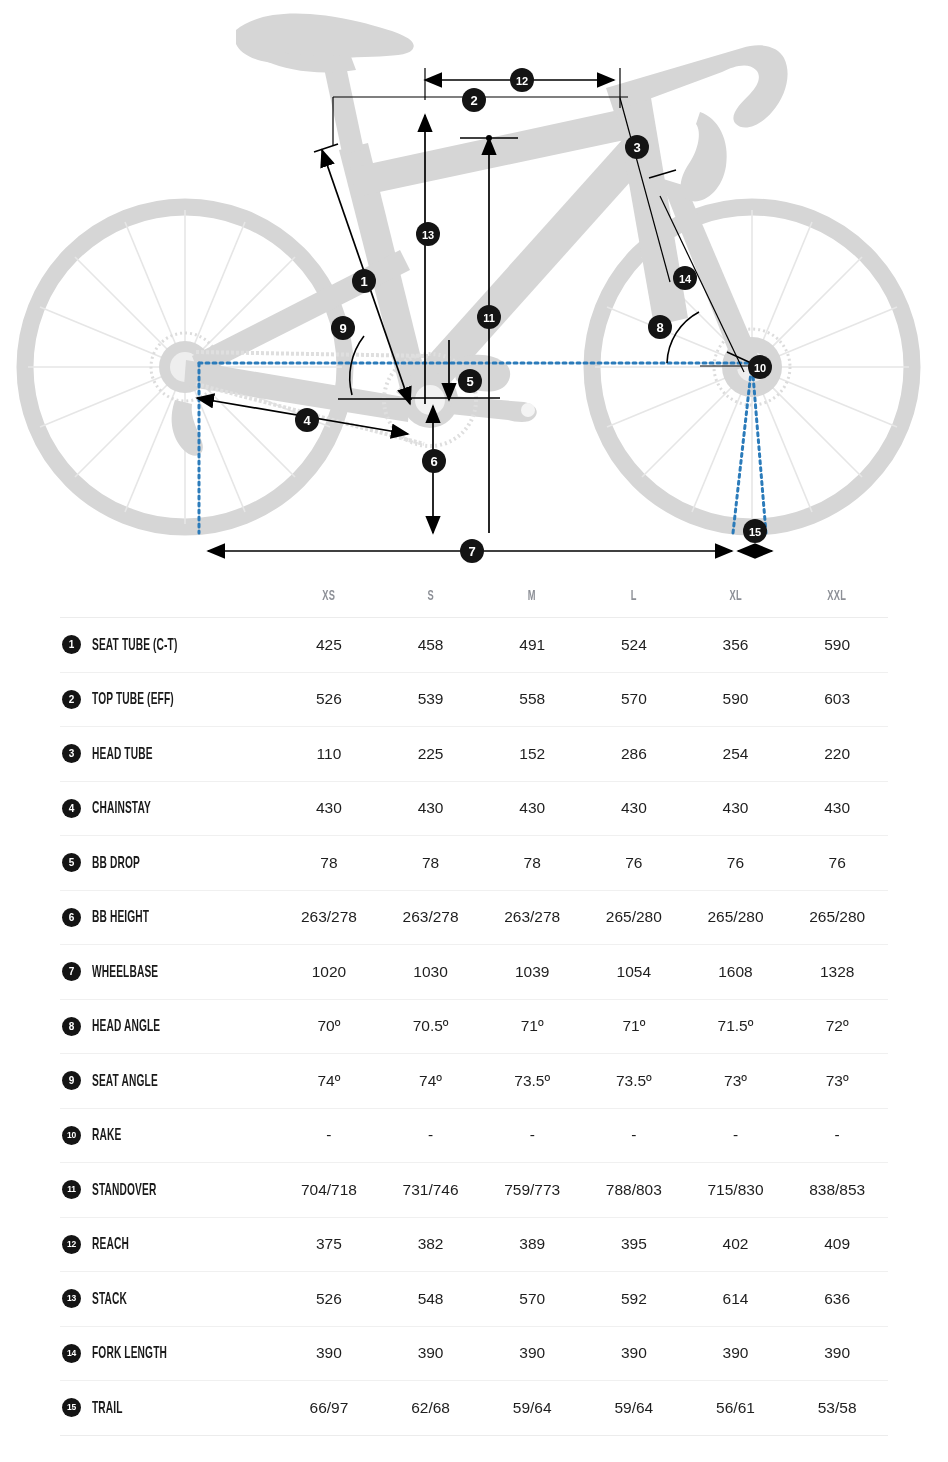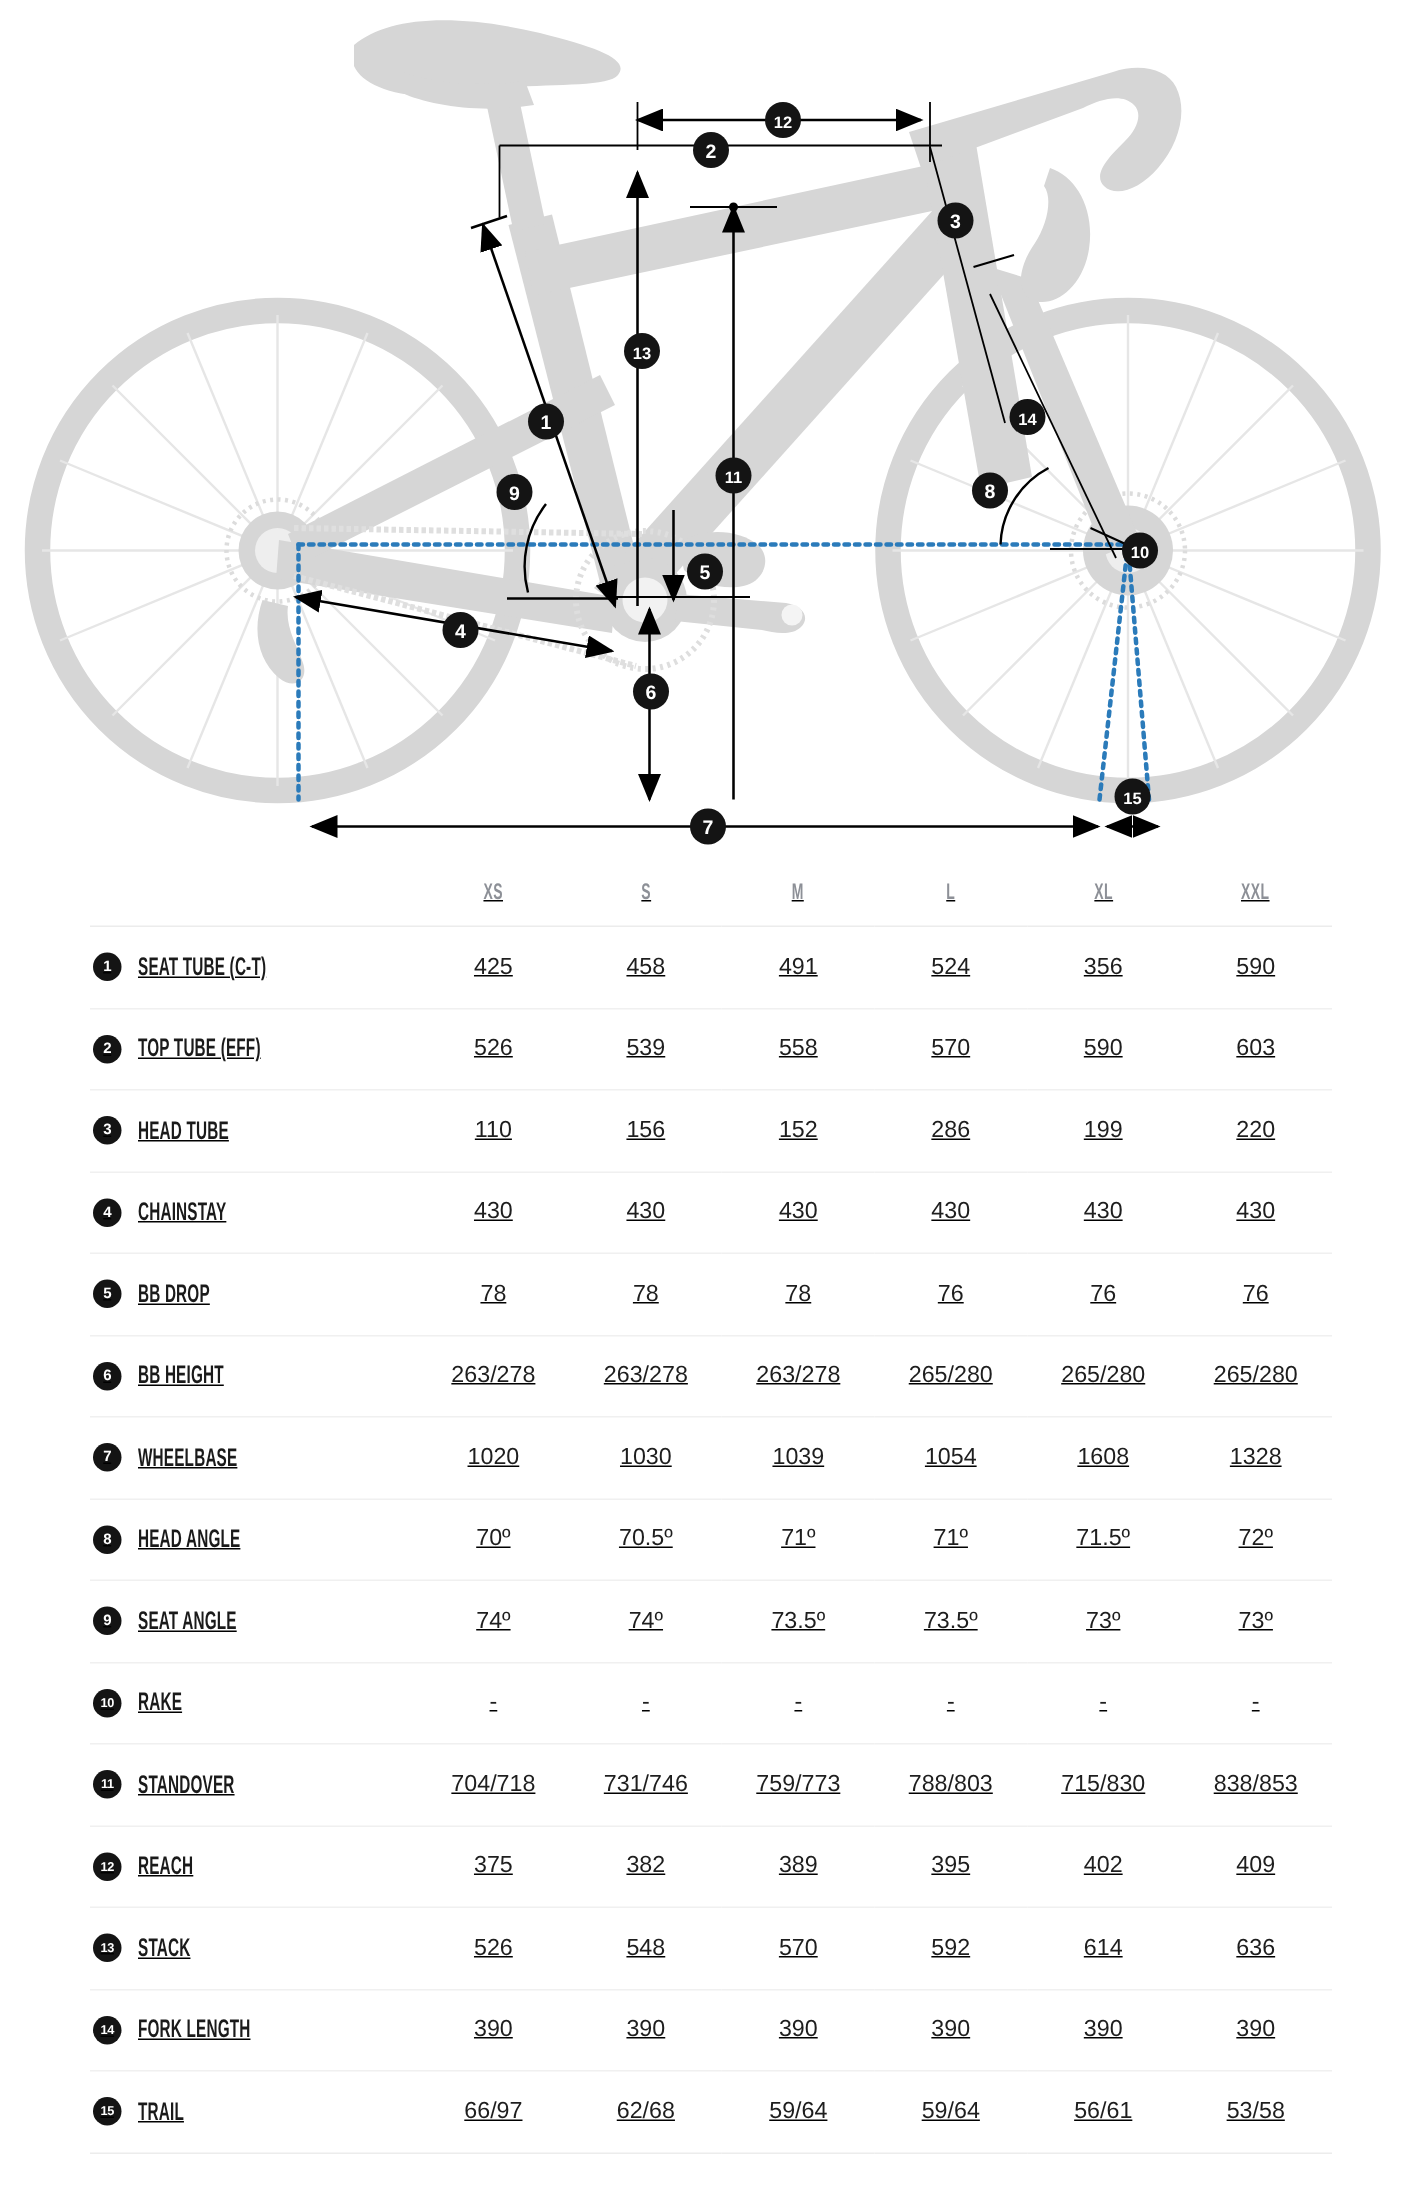--- a/index.html
+++ b/index.html
@@ -24,21 +24,20 @@
     height: 575px;
   }
   #diagram svg { display: block; }
 
   
   #geo-table {
     position: absolute;
     left: 60px;
     top: 578px;
     width: 828px;
-    text-decoration: underline;
   }
   table.geo {
     width: 828px;
     border-collapse: collapse;
     table-layout: fixed;
   }
   table.geo col.c-label { width: 218px; }
   table.geo col.c-size  { width: 101.6px; }
 
   table.geo thead th {
@@ -376,24 +375,24 @@
             <td class="val-cell">603</td>
           </tr>
           <tr>
             <td class="label-cell">
               <div class="label-wrap">
                 <span class="num-badge">3</span>
                 <span class="row-label">HEAD TUBE</span>
               </div>
             </td>
             <td class="val-cell">110</td>
-            <td class="val-cell">156</td>
+            <td class="val-cell">225</td>
             <td class="val-cell">152</td>
             <td class="val-cell">286</td>
-            <td class="val-cell">199</td>
+            <td class="val-cell">254</td>
             <td class="val-cell">220</td>
           </tr>
           <tr>
             <td class="label-cell">
               <div class="label-wrap">
                 <span class="num-badge">4</span>
                 <span class="row-label">CHAINSTAY</span>
               </div>
             </td>
             <td class="val-cell">430</td>

